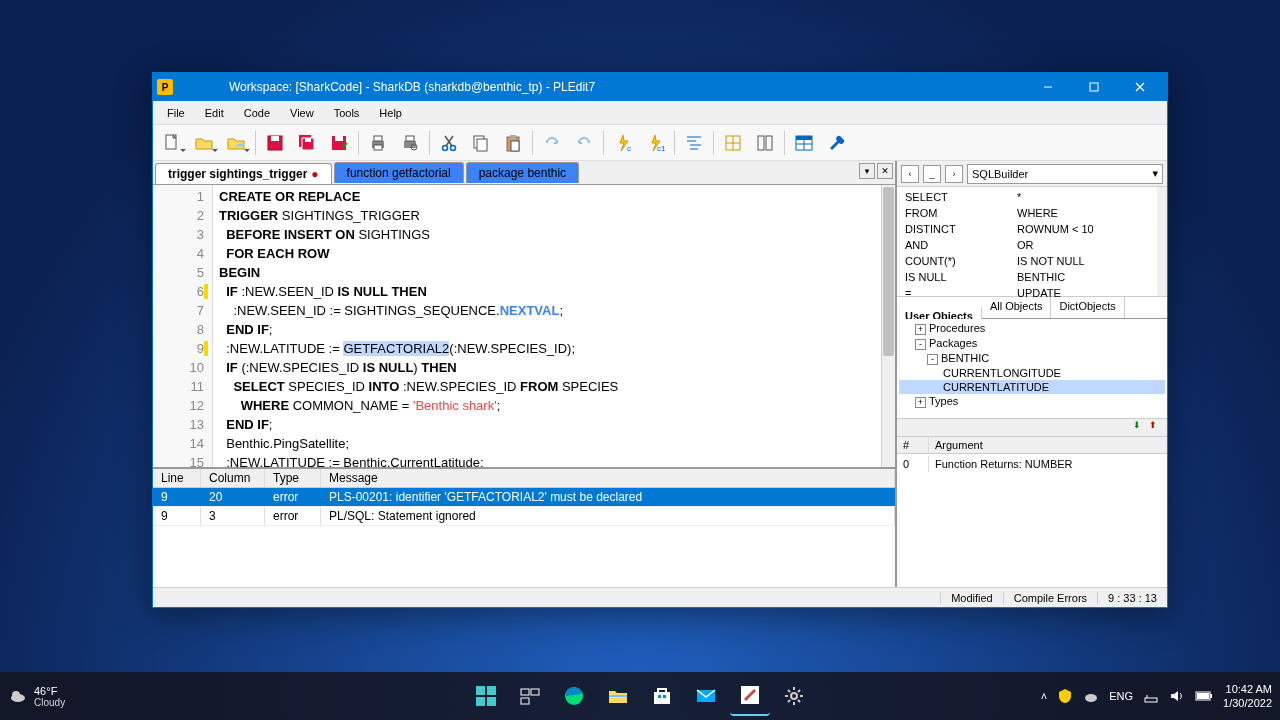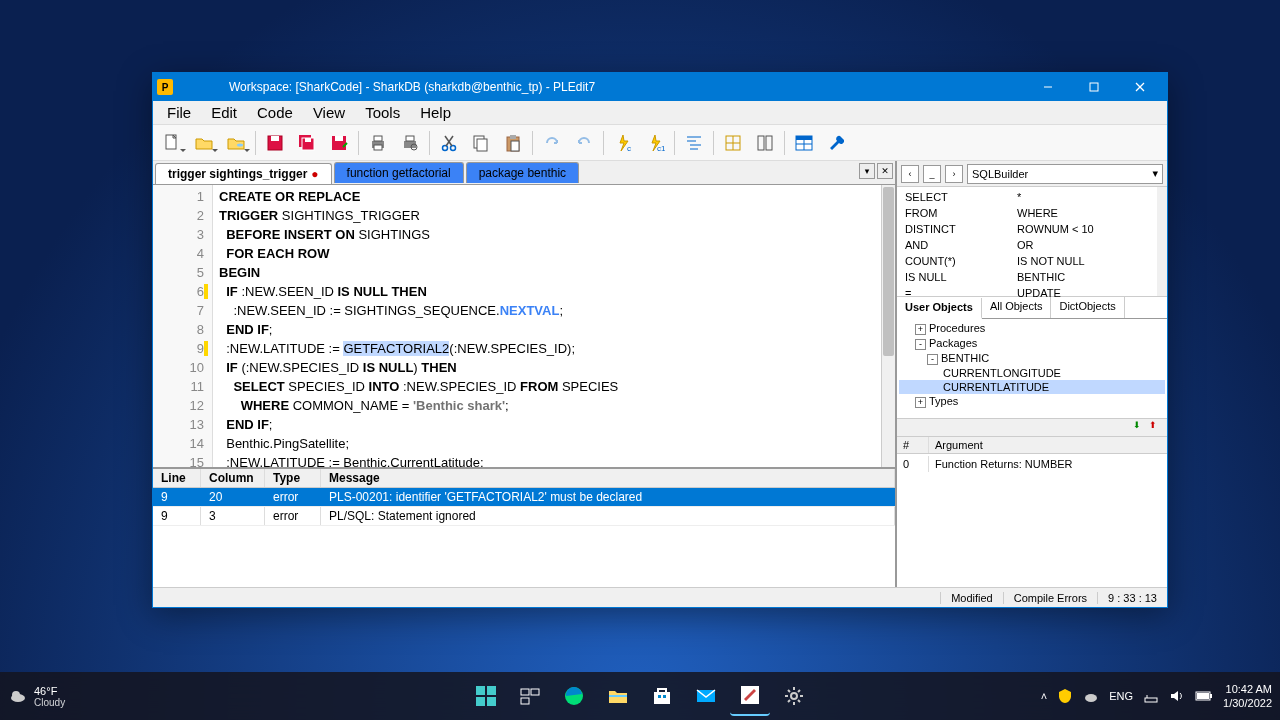--- a/index.html
+++ b/index.html
@@ -7,21 +7,21 @@
 .wallpaper { position: absolute; inset: 0; background: radial-gradient(ellipse at center bottom, #2060c0 0%, #0a2050 80%); }
 .wallpaper::before { content:''; position:absolute; bottom:20%; left:20%; right:20%; height:200px; background: radial-gradient(ellipse, rgba(80,140,220,0.4) 0%, transparent 70%); filter: blur(20px); }
 
 .window { position: absolute; left: 152px; top: 72px; width: 1016px; height: 536px; background: #fff; border: 1px solid #0078d4; box-shadow: 0 8px 32px rgba(0,0,0,0.4); display: flex; flex-direction: column; }
 .titlebar { height: 28px; background: #0078d4; color: #fff; display: flex; align-items: center; padding: 0 4px; font-size: 12px; }
 .titlebar-icon { width: 16px; height: 16px; background: #ffb900; margin-right: 8px; border-radius: 2px; display:flex;align-items:center;justify-content:center;font-size:10px;color:#000;font-weight:bold; }
 .titlebar-text { flex: 1; margin-left: 48px; }
 .titlebar-btns { display: flex; }
 .titlebar-btn { width: 46px; height: 28px; display: flex; align-items: center; justify-content: center; cursor: pointer; }
 
-.menubar { height: 24px; background: #f0f0f0; display: flex; align-items: center; padding: 0 4px; font-size: 15px; border-bottom: 1px solid #ddd; }
+.menubar { height: 24px; background: #f0f0f0; display: flex; align-items: center; padding: 0 4px; font-size: 11px; border-bottom: 1px solid #ddd; }
 .menu-item { padding: 2px 10px; cursor: pointer; }
 
 .toolbar { height: 36px; background: #f8f8f8; display: flex; align-items: center; padding: 0 4px; border-bottom: 1px solid #ddd; gap: 2px; }
 .tool-btn { width: 30px; height: 30px; display: flex; align-items: center; justify-content: center; cursor: pointer; border-radius: 2px; position: relative; }
 .tool-icon { width: 20px; height: 20px; }
 .tool-sep { width: 1px; height: 24px; background: #ccc; margin: 0 2px; }
 .tool-dropdown::after { content:''; position:absolute; right:1px; bottom:3px; border:3px solid transparent; border-top-color:#555; }
 
 .main { flex: 1; display: flex; overflow: hidden; }
 .left-panel { flex: 1; display: flex; flex-direction: column; border-right: 2px solid #999; }
@@ -35,48 +35,48 @@
 .tabs-right-btn { width:16px; height:16px; border:1px solid #999; background:#eee; display:flex;align-items:center;justify-content:center; font-size:9px; cursor:pointer; }
 
 .editor { flex: 1; display: flex; overflow: hidden; font-family: 'Consolas', monospace; font-size: 13px; background: #fff; position: relative; }
 .gutter { width: 60px; background: #f8f8f8; border-right: 1px solid #ddd; text-align: right; padding-right: 8px; color: #888; line-height: 19px; padding-top: 2px; }
 .gutter-line { height: 19px; position: relative; }
 .gutter-line.marked::before { content:''; position:absolute; right:-4px; top:2px; bottom:2px; width:4px; background:#ffd700; }
 .code { flex: 1; padding: 2px 6px; line-height: 19px; overflow: hidden; white-space: pre; }
 .code-line { height: 19px; }
 .kw { color: #000; font-weight: bold; }
 .fn { color: #3b82f6; font-weight: bold; }
-.str { color: #737373; font-weight: bold; }
+.str { color: #ef4444; font-weight: normal; }
 .hl { background: #c0d8ff; }
 .scroll-v { position:absolute; right:0; top:0; bottom:0; width:14px; background:#f0f0f0; border-left:1px solid #ccc; }
 .scroll-thumb { position:absolute; left:1px; right:1px; background:#c0c0c0; border-radius:2px; }
 
 .errors { height: 120px; border-top: 2px solid #999; background: #fff; overflow: auto; font-size: 12px; }
-.err-header { display: flex; background: #f0f0f0; border-bottom: 1px solid #ccc; font-weight: bold; }
+.err-header { display: flex; background: #f0f0f0; border-bottom: 1px solid #ccc; font-weight: normal; }
 .err-row { display: flex; border-bottom: 1px solid #eee; cursor: pointer; }
 .err-row.sel { background: #0078d4; color: #fff; }
 .err-cell { padding: 2px 8px; border-right: 1px solid #ddd; }
 .err-row.sel .err-cell { border-color: #0078d4; }
 .c-line { width: 48px; }
 .c-col { width: 64px; }
 .c-type { width: 56px; }
 .c-msg { flex: 1; }
 
 .sql-toolbar { height: 26px; background: #f0f0f0; border-bottom: 1px solid #ccc; display:flex; align-items:center; padding:0 4px; gap:4px; }
 .sql-small-btn { width:18px; height:18px; border:1px solid #999; background:#fff; font-size:9px; display:flex;align-items:center;justify-content:center; cursor:pointer; }
 .sql-dropdown { flex:1; height:20px; border:1px solid #999; background:#fff; font-size:11px; padding:0 4px; display:flex;align-items:center;justify-content:space-between; cursor:pointer; }
 
 .sql-grid { height: 110px; background:#fff; font-size:11px; padding:4px 6px; position:relative; border-bottom:1px solid #ccc; }
 .sql-grid-row { display:flex; height:16px; }
 .sql-grid-cell { width:112px; padding:0 2px; }
 .sql-scroll { position:absolute; right:0; top:0; bottom:0; width:10px; background:#f0f0f0; }
 
 .obj-tabs { height:22px; display:flex; border-bottom:1px solid #999; font-size:11px; }
 .obj-tab { padding:3px 8px; cursor:pointer; border-right:1px solid #ccc; }
-.obj-tab.active { background:#fff; font-weight:bold; border-bottom:2px solid #fff; position:relative; top:1px; }
+.obj-tab.active { background:#fff; font-weight:bold; border-bottom:2px solid #fff; position:relative; top:10px; }
 
 .tree { flex:1; background:#fff; font-size:11px; padding:2px; overflow:hidden; position:relative; border-bottom:1px solid #ccc; max-height:100px; }
 .tree-node { padding:1px 0 1px 16px; cursor:pointer; white-space:nowrap; }
 .tree-node.l1 { padding-left:28px; }
 .tree-node.l2 { padding-left:44px; }
 .tree-node.sel { background:#c0d8ff; }
 .tree-exp { display:inline-block; width:11px; height:11px; border:1px solid #888; text-align:center; line-height:9px; font-size:9px; margin-right:3px; background:#fff; }
 .tree-nav { height:18px; background:#f0f0f0; border-bottom:1px solid #ccc; display:flex; justify-content:flex-end; gap:2px; padding:1px 4px; }
 .tree-nav-btn { width:14px; height:14px; font-size:9px; cursor:pointer; color:#060; }
 

